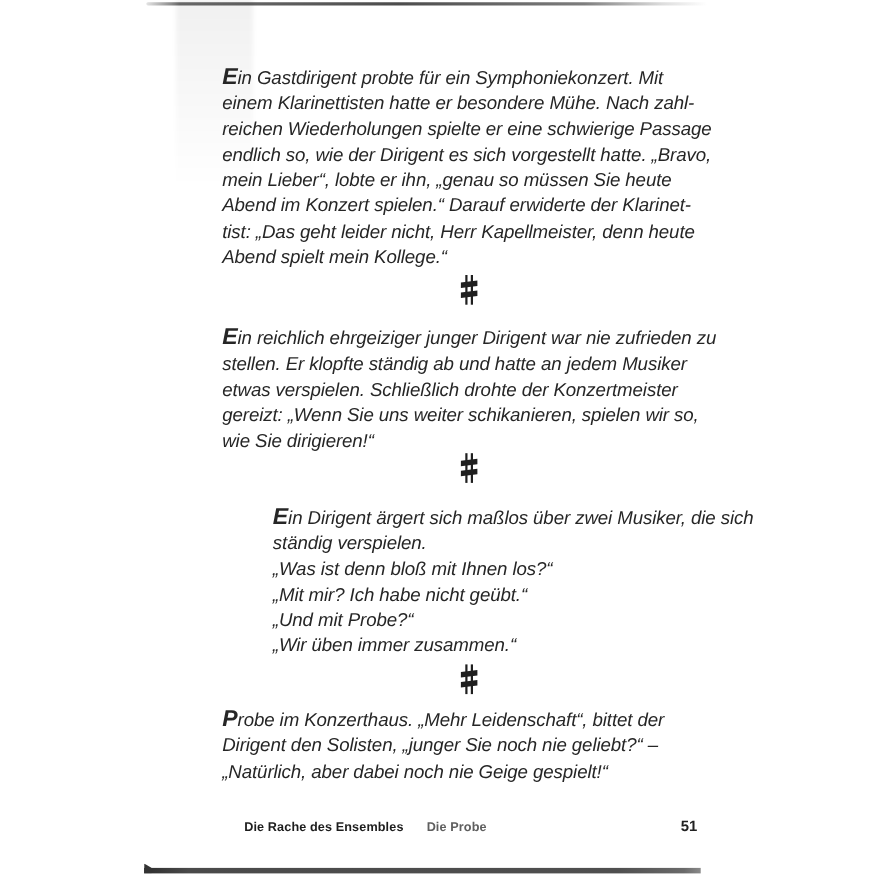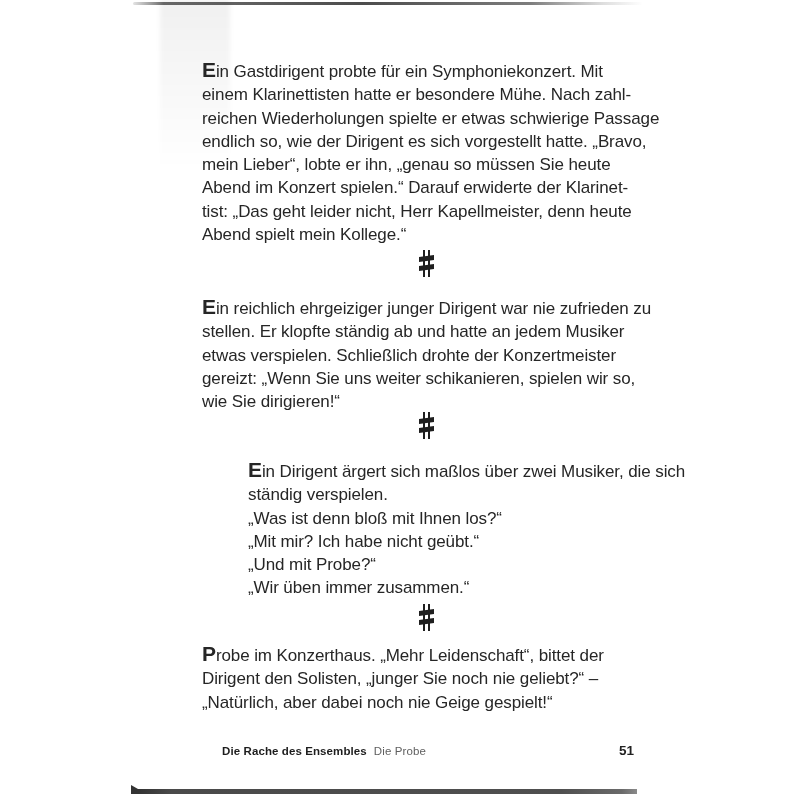--- a/index.html
+++ b/index.html
@@ -63,20 +63,21 @@
     background: #333333;
     clip-path: polygon(0 0, 100% 45%, 100% 100%, 0 100%);
   }
   
   .text-column {
     position: absolute;
     left: 202px;
     top: 0;
     width: 448px;
     height: 800px;
+    font-style: italic;
   }
   .story {
     position: absolute;
     left: 0;
     width: 100%;
     font-size: 17px;
     line-height: 23.3px;
     letter-spacing: -0.1px;
   }
   .line {
@@ -130,43 +131,43 @@
   }
   .footer-left {
     font-size: 11.5px;
     letter-spacing: 0.1px;
   }
   .footer-book {
     font-weight: bold;
     color: #1d1d1d;
   }
   .footer-chapter {
-    font-weight: normal;
+    font-weight: bold;
     color: #5f5f5f;
-    margin-left: 7px;
+    margin-left: 21px;
   }
   .page-number {
     font-weight: bold;
     font-size: 13.5px;
     color: #222222;
     margin-left: 20px;
   }
 </style>
 </head>
 <body>
 
 <div class="scan">
   <div class="top-edge"></div>
   <div class="corner-shadow"></div>
 
   <div class="text-column" id="text-column">
       <div class="story" style="top: 58px;">
         <div class="line"><span class="lead">E</span>in Gastdirigent probte für ein Symphoniekonzert. Mit</div>
         <div class="line">einem Klarinettisten hatte er besondere Mühe. Nach zahl-</div>
-        <div class="line">reichen Wiederholungen spielte er etwas schwierige Passage</div>
+        <div class="line">reichen Wiederholungen spielte er eine schwierige Passage</div>
         <div class="line">endlich so, wie der Dirigent es sich vorgestellt hatte. „Bravo,</div>
         <div class="line">mein Lieber“, lobte er ihn, „genau so müssen Sie heute</div>
         <div class="line">Abend im Konzert spielen.“ Darauf erwiderte der Klarinet-</div>
         <div class="line">tist: „Das geht leider nicht, Herr Kapellmeister, denn heute</div>
         <div class="line">Abend spielt mein Kollege.“</div>
       </div>
       <div class="divider" style="top: 250px;">
         <div class="sharp" title="♯">
           <i class="v v1"></i>
           <i class="v v2"></i>

